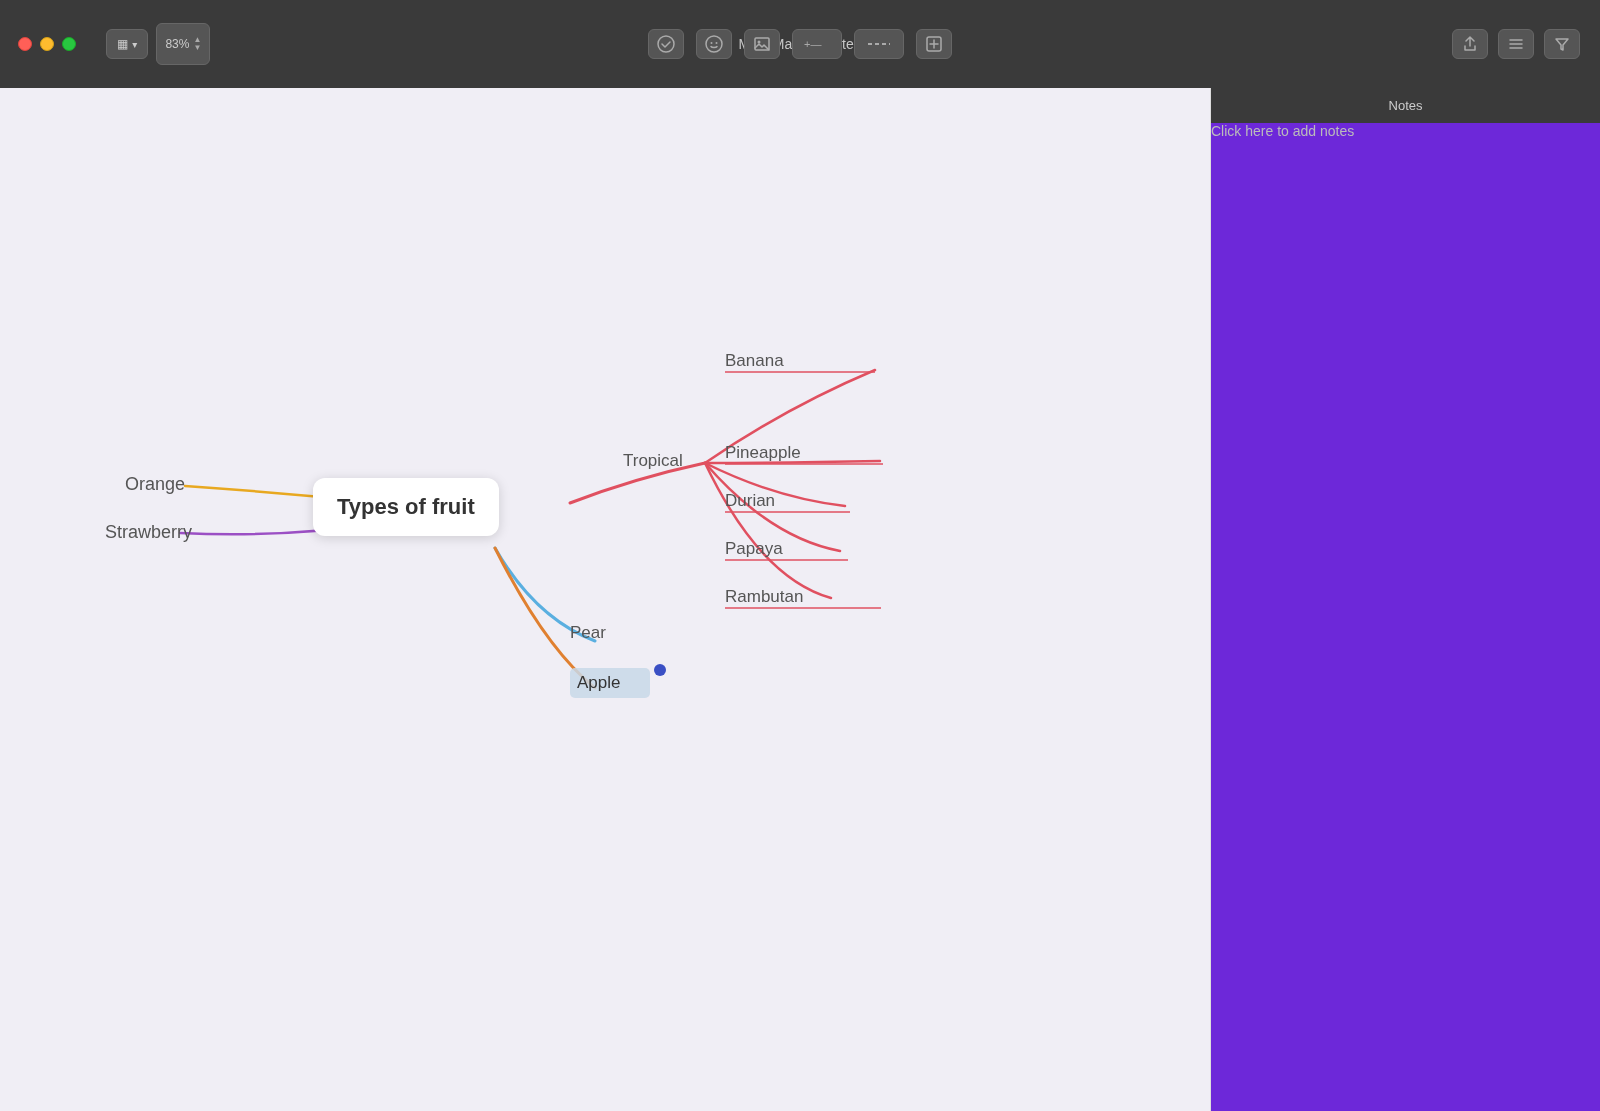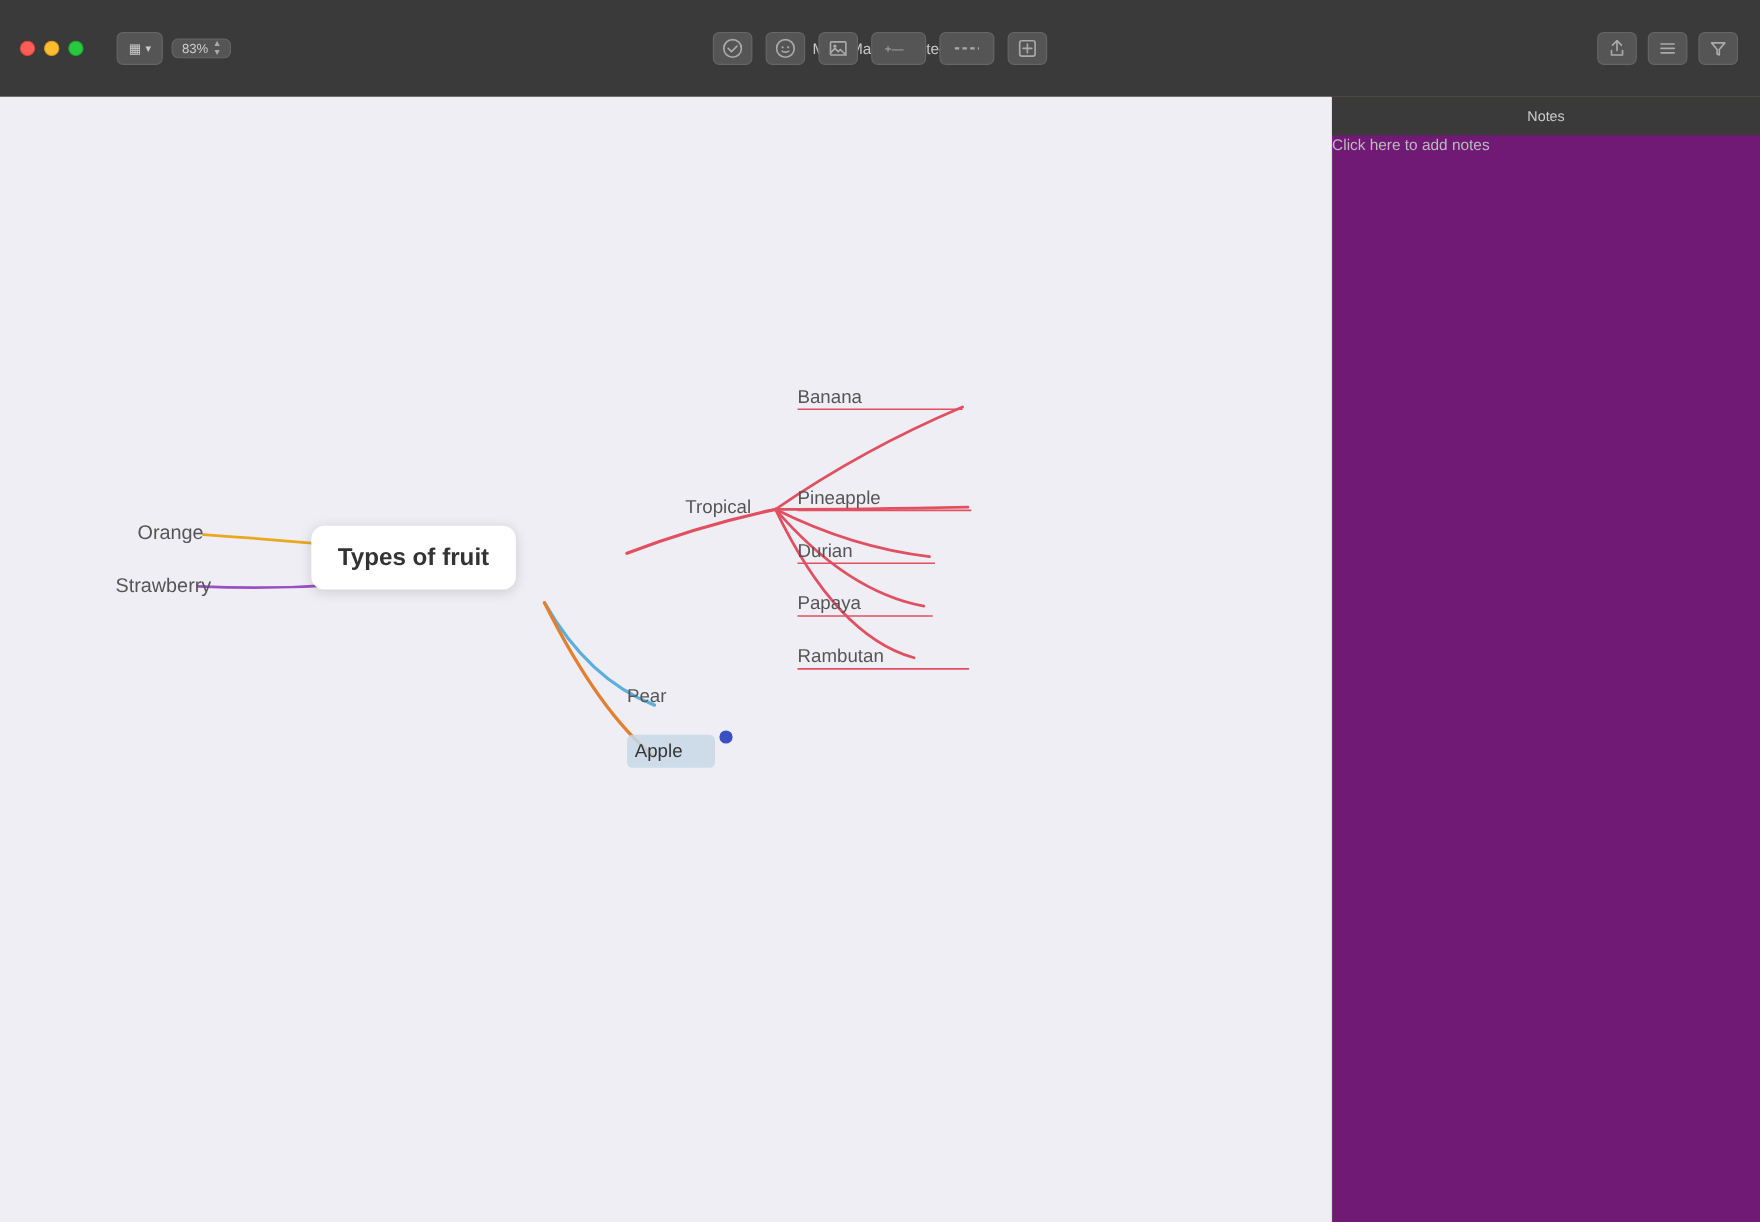--- a/index.html
+++ b/index.html
@@ -68,21 +68,21 @@
 
     .zoom-control {
       background: #555;
       border: 1px solid #666;
       border-radius: 6px;
       color: #ccc;
       font-size: 12px;
       padding: 5px 8px;
       display: flex;
       align-items: center;
-      height: 18px;
+      height: 42px;
       gap: 4px;
     }
 
     .toolbar-center {
       display: flex;
       align-items: center;
       gap: 12px;
       position: absolute;
       left: 50%;
       transform: translateX(-50%);
@@ -122,21 +122,21 @@
     #canvas {
       flex: 1;
       background: #f0eef5;
       position: relative;
       overflow: hidden;
     }
 
     
     #notes-panel {
       width: 390px;
-      background: #701a75;
+      background: #6d28d9;
       border-left: 1px solid #ddd;
       display: flex;
       flex-direction: column;
     }
 
     #notes-header {
       background: #3a3a3a;
       color: #ccc;
       text-align: center;
       padding: 10px;
@@ -307,21 +307,21 @@
       <line x1="720" y1="520" x2="876" y2="520" stroke="#e05060" stroke-width="1.5"></line>
 
       <text x="565" y="550" font-family="-apple-system, BlinkMacSystemFont, sans-serif" font-size="17" fill="#555">Pear</text>
 
       <rect x="565" y="580" width="80" height="30" rx="5" fill="#c8d8e8" opacity="0.85"></rect>
       <text x="572" y="600" font-family="-apple-system, BlinkMacSystemFont, sans-serif" font-size="17" fill="#333">Apple</text>
 
       <circle cx="655" cy="582" r="6" fill="#3a4fc4"></circle>
     </svg>
 
-    <div class="central-node" style="left: 283px; top: 390px;">
+    <div class="central-node" style="left: 313px; top: 390px;">
       <span>Types of fruit</span>
     </div>
   </div>
 
   <div id="notes-panel">
     <div id="notes-header">Notes</div>
     <div id="notes-content">
       <span>Click here to add notes</span>
     </div>
   </div>

